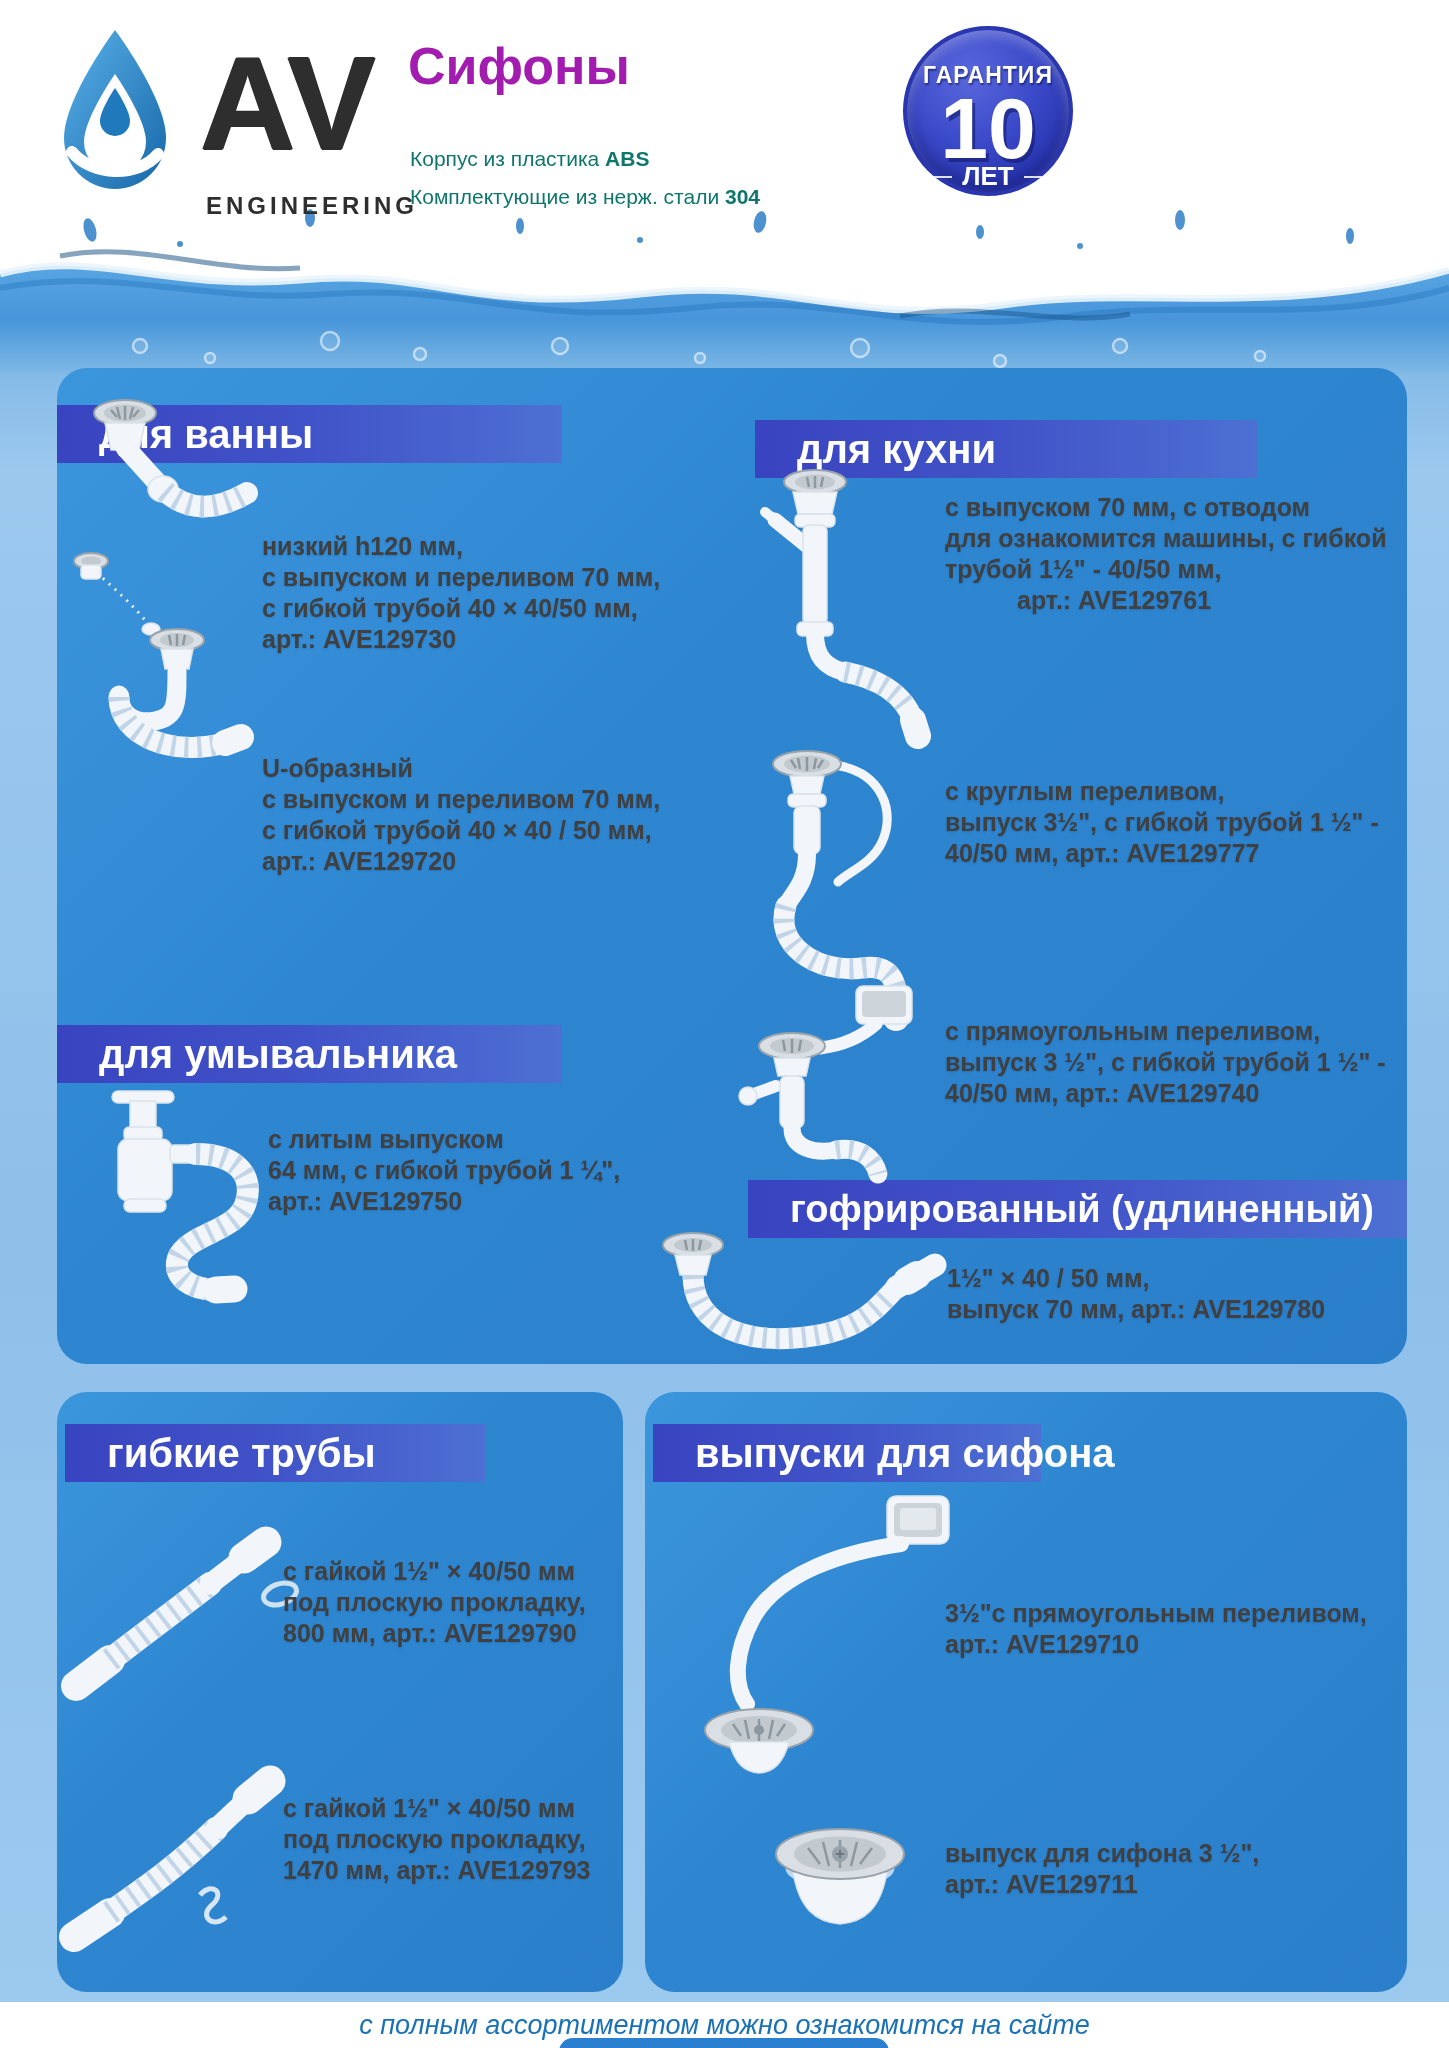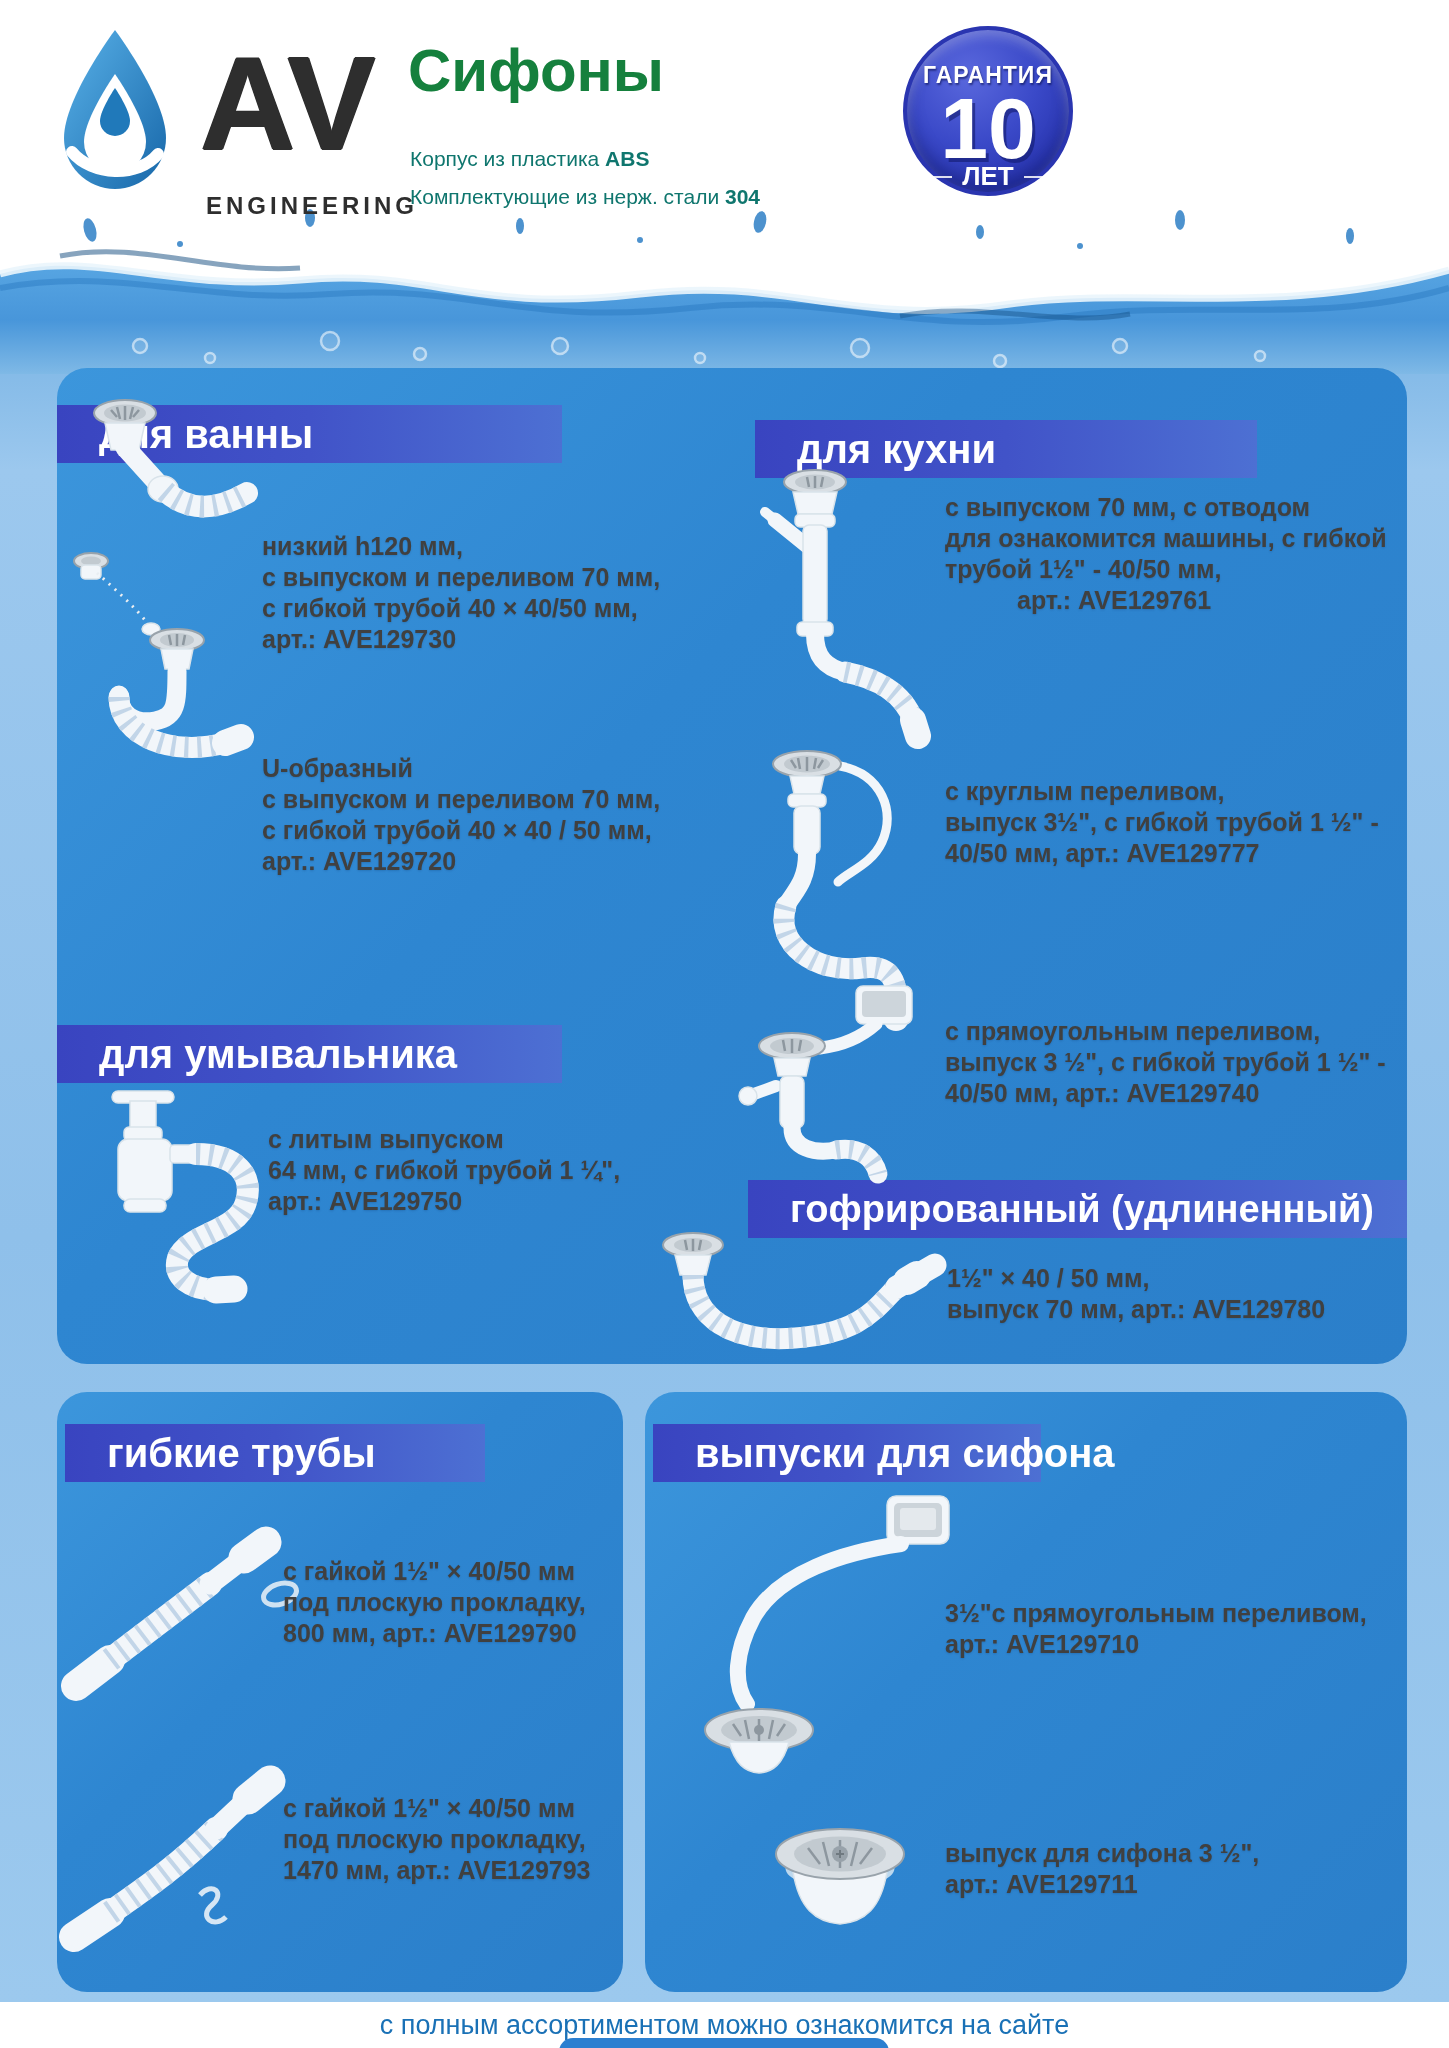--- a/index.html
+++ b/index.html
@@ -5,21 +5,21 @@
   html,body{margin:0;padding:0;background:#dfe3e6;}
   #page{position:relative;width:1449px;height:2048px;background:#ffffff;overflow:hidden;
         font-family:"Liberation Sans",sans-serif;}
   .abs{position:absolute;}
 
   
   .brand-name{left:200px;top:44px;font-size:132px;line-height:120px;font-weight:900;color:#2e2e2e;
               letter-spacing:2px;
               text-shadow:1px 0 #2e2e2e,-1px 0 #2e2e2e,0 1px #2e2e2e,0 -1px #2e2e2e;}
   .brand-sub{left:206px;top:192px;font-size:24px;font-weight:700;color:#2e2e2e;letter-spacing:4px;}
-  .page-title{left:408px;top:36px;font-size:60px;font-weight:800;color:#15803d;text-align:center;}
+  .page-title{left:408px;top:36px;font-size:52px;font-weight:800;color:#a21caf;text-align:center;}
   .subtitle{left:410px;font-size:21px;color:#0f766e;}
   .subtitle b{font-weight:800;}
   .badge{left:903px;top:26px;width:170px;height:170px;border-radius:50%;
          background:radial-gradient(circle at 38% 28%,#5a68dd 0%,#3a49c8 45%,#2733ad 80%,#1f2a9c 100%);
          border:4px solid #2a35b0;box-sizing:border-box;
          box-shadow:inset 0 6px 12px rgba(255,255,255,.28), inset 0 -10px 16px rgba(10,18,90,.4);
          display:flex;flex-direction:column;align-items:center;color:#fff;}
   .badge-top{margin-top:32px;font-size:23px;font-weight:800;letter-spacing:1px;
              text-shadow:1px 2px 2px rgba(10,16,80,.6);}
   .badge-num{font-size:86px;font-weight:800;line-height:74px;margin-top:2px;
@@ -34,21 +34,21 @@
   .sec-head{height:58px;background:linear-gradient(90deg,#3944c0 0%,#4153c8 50%,#4d70d3 100%);
             color:#fff;font-weight:700;font-size:40px;line-height:58px;padding-left:42px;
             box-sizing:border-box;white-space:nowrap;}
   .ptext{color:#404040;font-weight:700;font-size:25px;line-height:31px;
          text-shadow:0 1px 2px rgba(0,40,90,.18);}
   .ptext .line{white-space:nowrap;}
   .indent{padding-left:72px;}
 
   
   .footer{left:0;top:2002px;width:1449px;height:46px;background:#ffffff;}
-  .footer-note{width:100%;text-align:center;margin-top:8px;font-size:27px;color:#1a71b6;}
+  .footer-note{width:100%;text-align:center;margin-top:8px;font-size:27px;color:#1a71b6;font-style:italic;}
   .footer-pill{position:absolute;left:559px;top:36px;width:330px;height:28px;border-radius:15px;
                background:#2b7fd0;}
 
   
   .tube{stroke:#f2f6fa;fill:none;stroke-linecap:round;}
   .rib{stroke:#bdd2e6;fill:none;stroke-linecap:butt;stroke-dasharray:4 9;opacity:.9;}
   .plastic{fill:#f2f6fa;stroke:#d9e3ea;stroke-width:1.5;}
   .metal{fill:#d9dfe4;stroke:#99a3ab;stroke-width:2;}
   .metal-in{fill:#c2cad0;}
   .slot{stroke:#8d979f;stroke-width:2.5;fill:none;}

